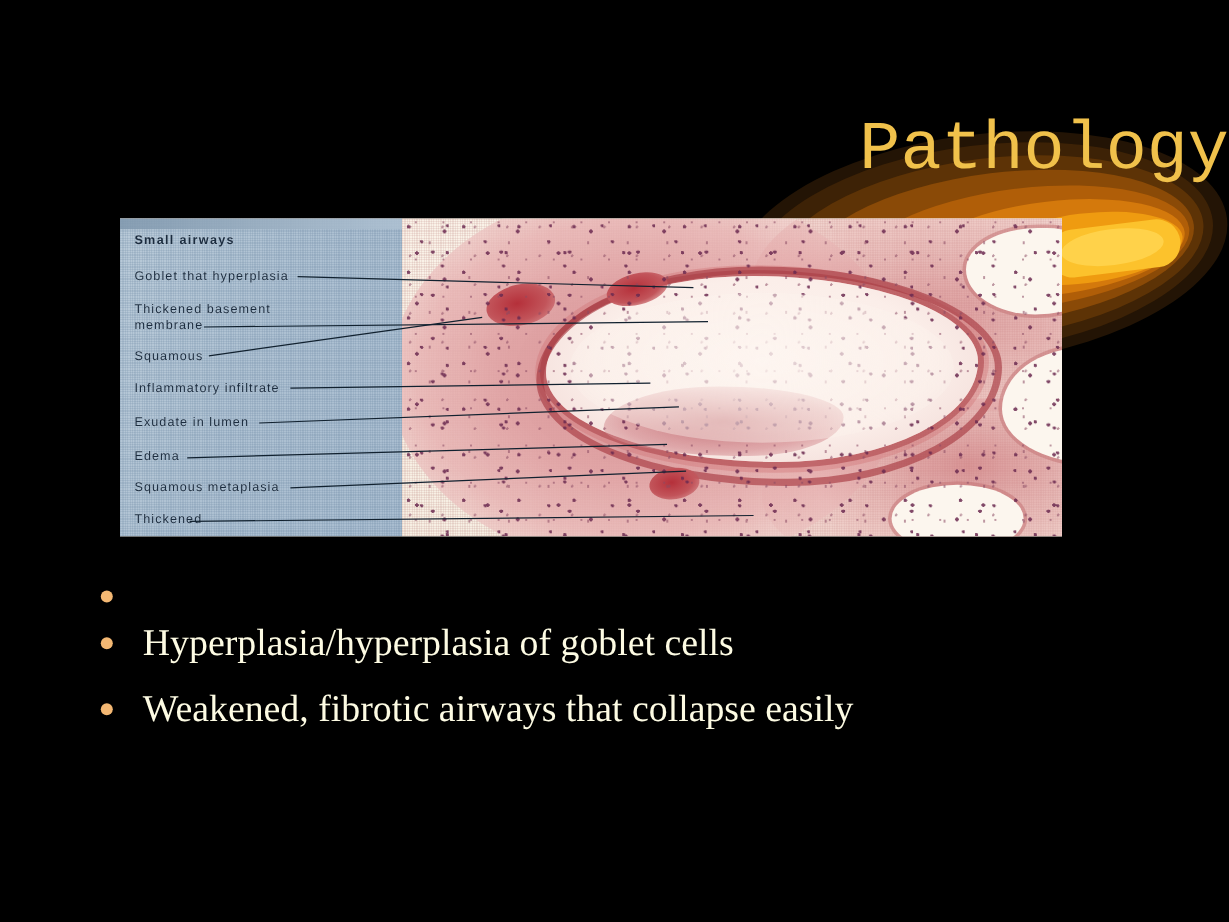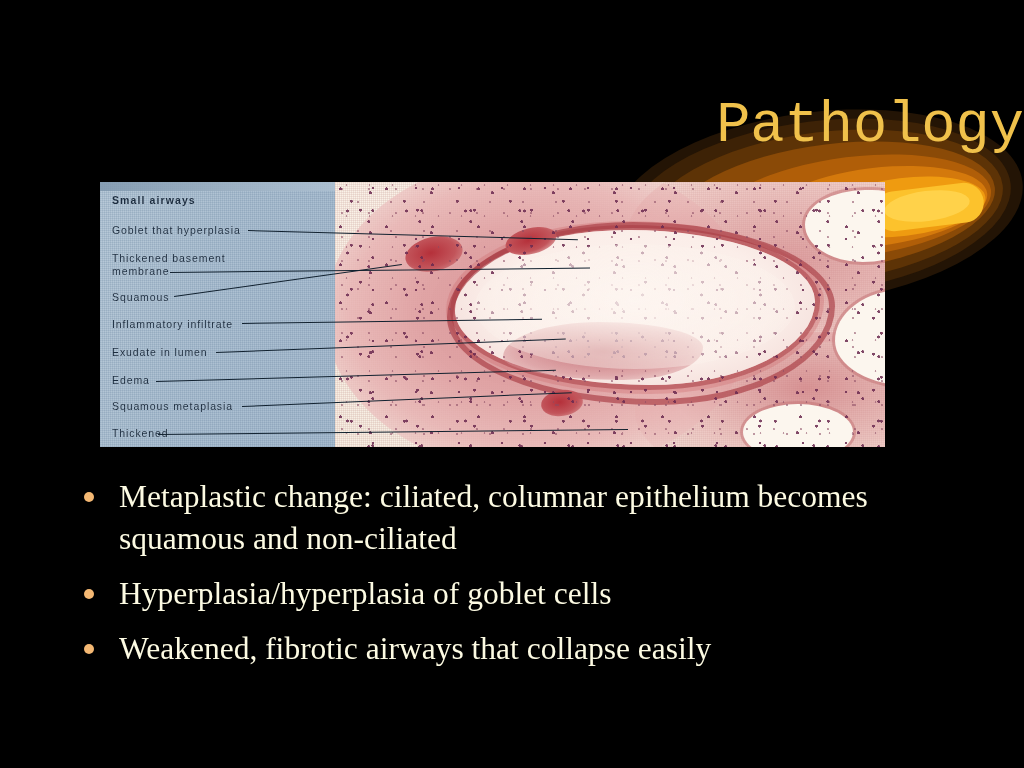--- a/index.html
+++ b/index.html
@@ -352,21 +352,20 @@
     <div class="leader" style="left:142px; top:141px; width:300px; transform: rotate(-0.8deg);"></div>
     <div class="leader" style="left:116px; top:170px; width:350px; transform: rotate(-2.2deg);"></div>
     <div class="leader" style="left:56px;  top:199px; width:400px; transform: rotate(-1.6deg);"></div>
     <div class="leader" style="left:142px; top:224px; width:330px; transform: rotate(-2.4deg);"></div>
     <div class="leader" style="left:58px;  top:252px; width:470px; transform: rotate(-0.6deg);"></div>
   </div>
 
   <div id="bullets">
     <div class="bullet-row">
       <div class="bullet-dot"></div>
-      <div class="bullet-text wrap">Metaplastic change: ciliated, columnar epithelium becomes squamous and non-ciliated</div>
     </div>
     <div class="bullet-row">
       <div class="bullet-dot"></div>
       <div class="bullet-text">Hyperplasia/hyperplasia of goblet cells</div>
     </div>
     <div class="bullet-row">
       <div class="bullet-dot"></div>
       <div class="bullet-text">Weakened, fibrotic airways that collapse easily</div>
     </div>
   </div>

